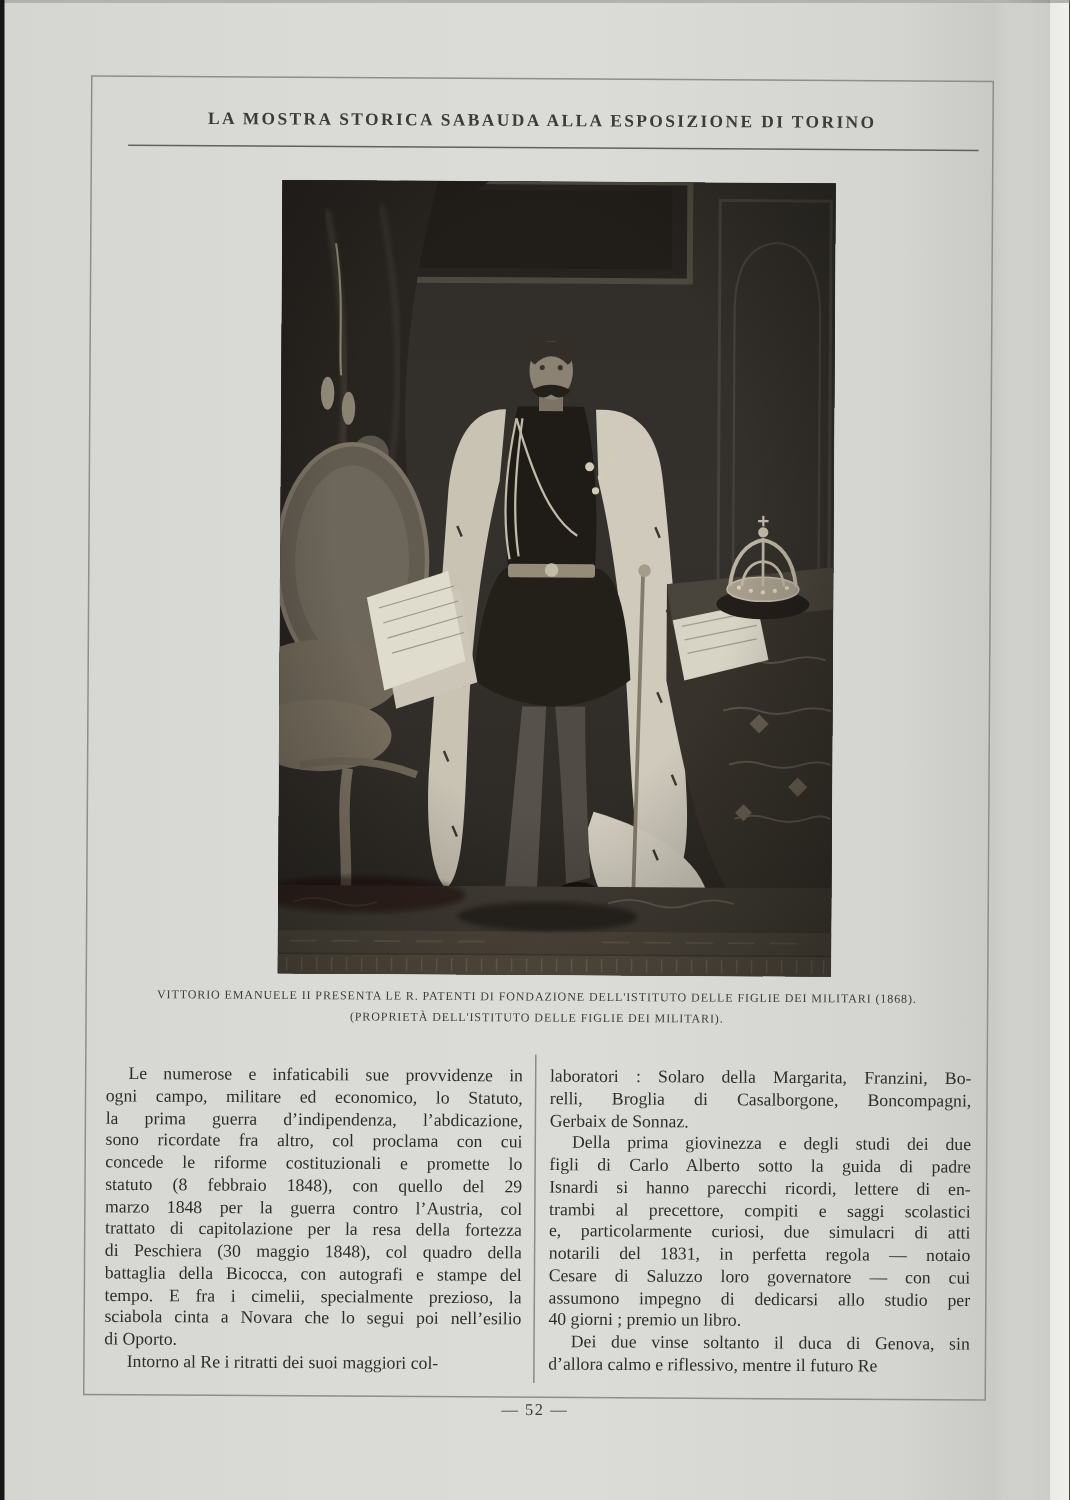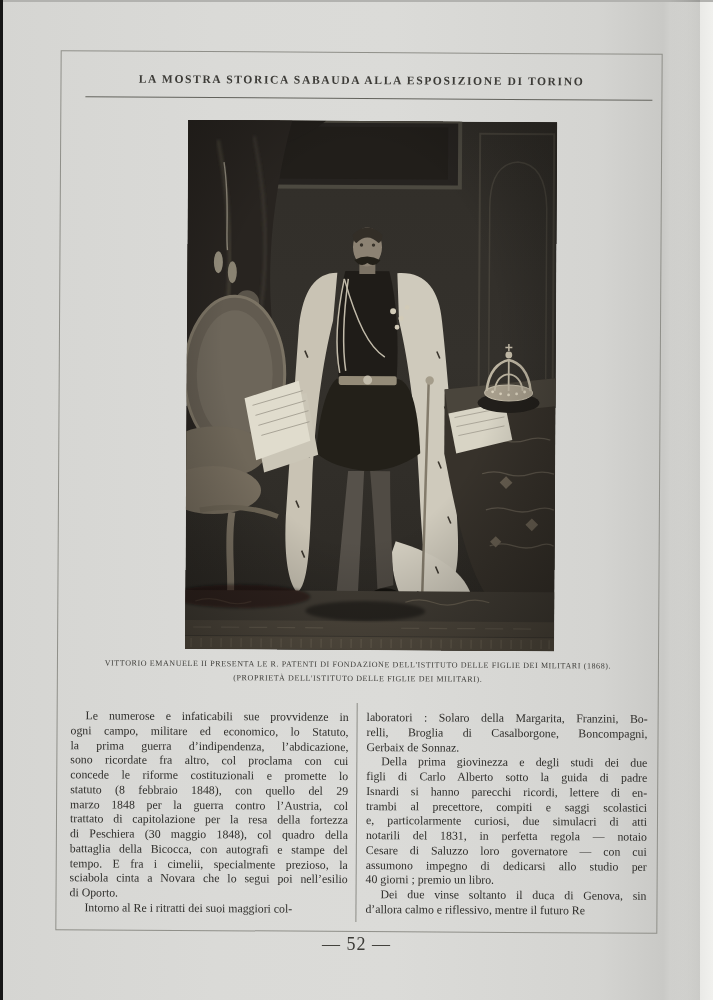--- a/index.html
+++ b/index.html
@@ -44,21 +44,21 @@
   .col-left{left:13px;width:278px;}
   .col-right{left:309px;width:281px;}
   .col-divider{position:absolute;left:299px;top:650px;width:1px;height:219px;background:#8c8c86;}
   .para{margin:0;padding:0;}
   .line{text-align:justify;text-align-last:justify;}
   .line.last{text-align-last:left;}
   .line.indent{padding-left:15px;}
   
   .page-number{
     position:absolute;top:934px;left:0;width:713px;text-align:center;
-    font-size:18px;color:#3b3a36;letter-spacing:1px;
+    font-size:11px;color:#3b3a36;letter-spacing:1px;
   }
 </style>
 </head>
 <body>
 
 <div class="sheet">
   <div class="edge-top"></div>
   <div class="gutter-right"></div>
   <div class="edge-left"></div>
 

